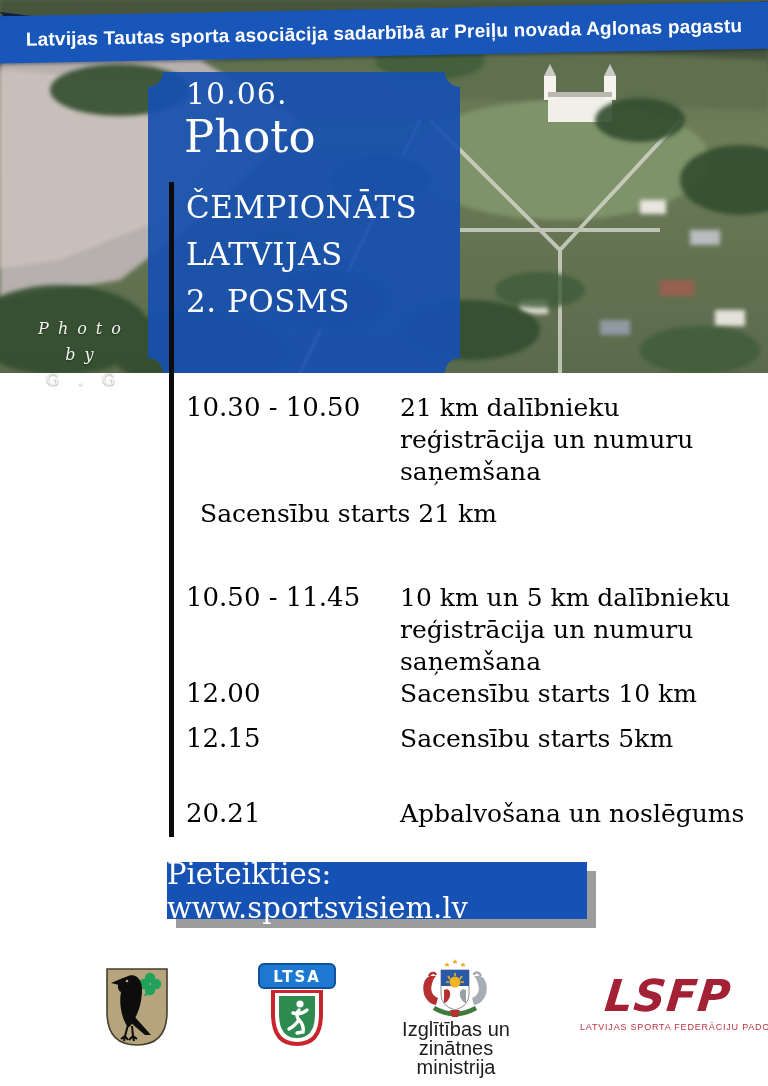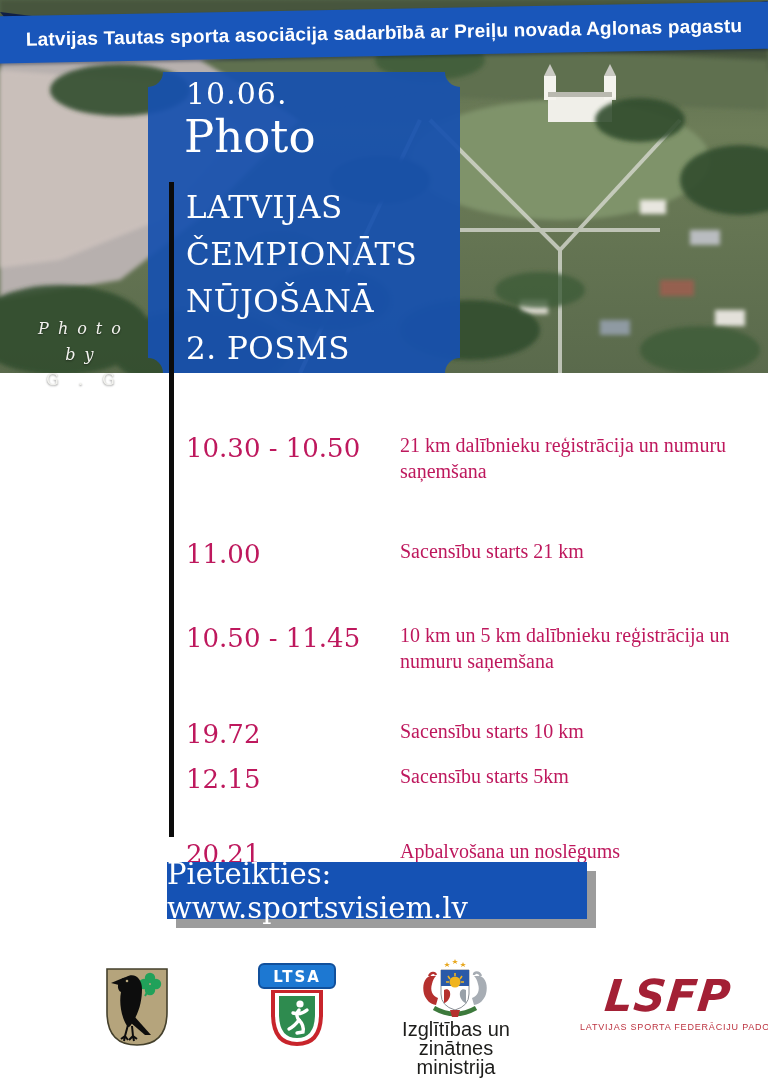--- a/index.html
+++ b/index.html
@@ -24,23 +24,23 @@
   .ribbon-band span{color:#ffffff;font-family:"Liberation Sans",sans-serif;font-weight:bold;
     font-size:19px;letter-spacing:.2px;white-space:nowrap;}
   
   .event-box{position:absolute;left:148px;top:72px;width:250px;height:301px;}
   .event-box .content{position:absolute;inset:0;color:#ffffff;}
   .hero-date{position:absolute;left:38px;top:4px;font-size:30px;letter-spacing:1px;}
   .hero-city{position:absolute;left:36px;top:38px;font-size:45px;}
   .hero-title{position:absolute;left:38px;top:112px;font-size:31px;line-height:47px;letter-spacing:.5px;}
   
   .vline{position:absolute;left:169px;top:182px;width:5px;height:655px;background:#0b0b0b;}
-  .row{position:absolute;left:186px;width:570px;display:flex;color:#be185d;margin-top:41px;}
+  .row{position:absolute;left:186px;width:570px;display:flex;color:#000000;}
   .row .time{width:200px;flex:0 0 200px;font-size:26px;}
-  .row .desc{margin-left:14px;width:356px;font-size:20px;line-height:1.28;font-family:Liberation Serif, serif;}
+  .row .desc{margin-left:14px;width:356px;font-size:25px;line-height:1.28;}
   
   .cta{position:absolute;left:167px;top:862px;width:420px;height:57px;background:#1552b4;
     box-shadow:9px 9px 0 #9c9c9c;display:flex;align-items:center;justify-content:flex-start;cursor:pointer;}
   .cta span{color:#ffffff;font-size:29px;}
   
   .logo{position:absolute;}
   .izm-text{position:absolute;left:380px;top:1020px;width:152px;text-align:center;
     font-family:"Liberation Sans",sans-serif;font-size:20px;line-height:19px;color:#1d1d1b;}
   .lsfp{position:absolute;left:580px;top:974px;width:176px;text-align:center;}
   .lsfp .big{font-family:"DejaVu Sans",sans-serif;font-style:italic;font-weight:bold;
@@ -137,44 +137,42 @@
           <circle cx="0" cy="301" r="15" fill="#000"></circle>
             <circle cx="312" cy="301" r="15" fill="#000"></circle>
         </mask>
       </defs>
       <rect width="312" height="301" fill="#1751af" opacity=".93" mask="url(#boxmask)"></rect>
     </svg>
     <div class="content">
       <div class="hero-date">10.06.</div>
       <div class="hero-city">Photo</div>
       <div class="hero-title">
+        <div>ČEMPIONĀTS</div>
         <div>LATVIJAS</div>
-        <div>ČEMPIONĀTS</div>
-        <div>NŪJOŠANĀ</div>
         <div>2. POSMS</div>
       </div>
     </div>
   </div>
 
   <div class="vline"></div>
 
   <div class="row" style="top:392px">
     <div class="time">10.30 - 10.50</div>
     <div class="desc">21 km dalībnieku reģistrācija un numuru saņemšana</div>
   </div>
   <div class="row" style="top:498px">
-    <div class="time">11.00</div>
     <div class="desc">Sacensību starts 21 km</div>
   </div>
   <div class="row" style="top:582px">
     <div class="time">10.50 - 11.45</div>
     <div class="desc">10 km un 5 km dalībnieku reģistrācija un numuru saņemšana</div>
   </div>
   <div class="row" style="top:678px">
-    <div class="time">19.72</div>
+    <div class="time">12.00</div>
     <div class="desc">Sacensību starts 10 km</div>
   </div>
   <div class="row" style="top:723px">
     <div class="time">12.15</div>
     <div class="desc">Sacensību starts 5km</div>
   </div>
   <div class="row" style="top:798px">
     <div class="time">20.21</div>
     <div class="desc">Apbalvošana un noslēgums</div>
   </div>

